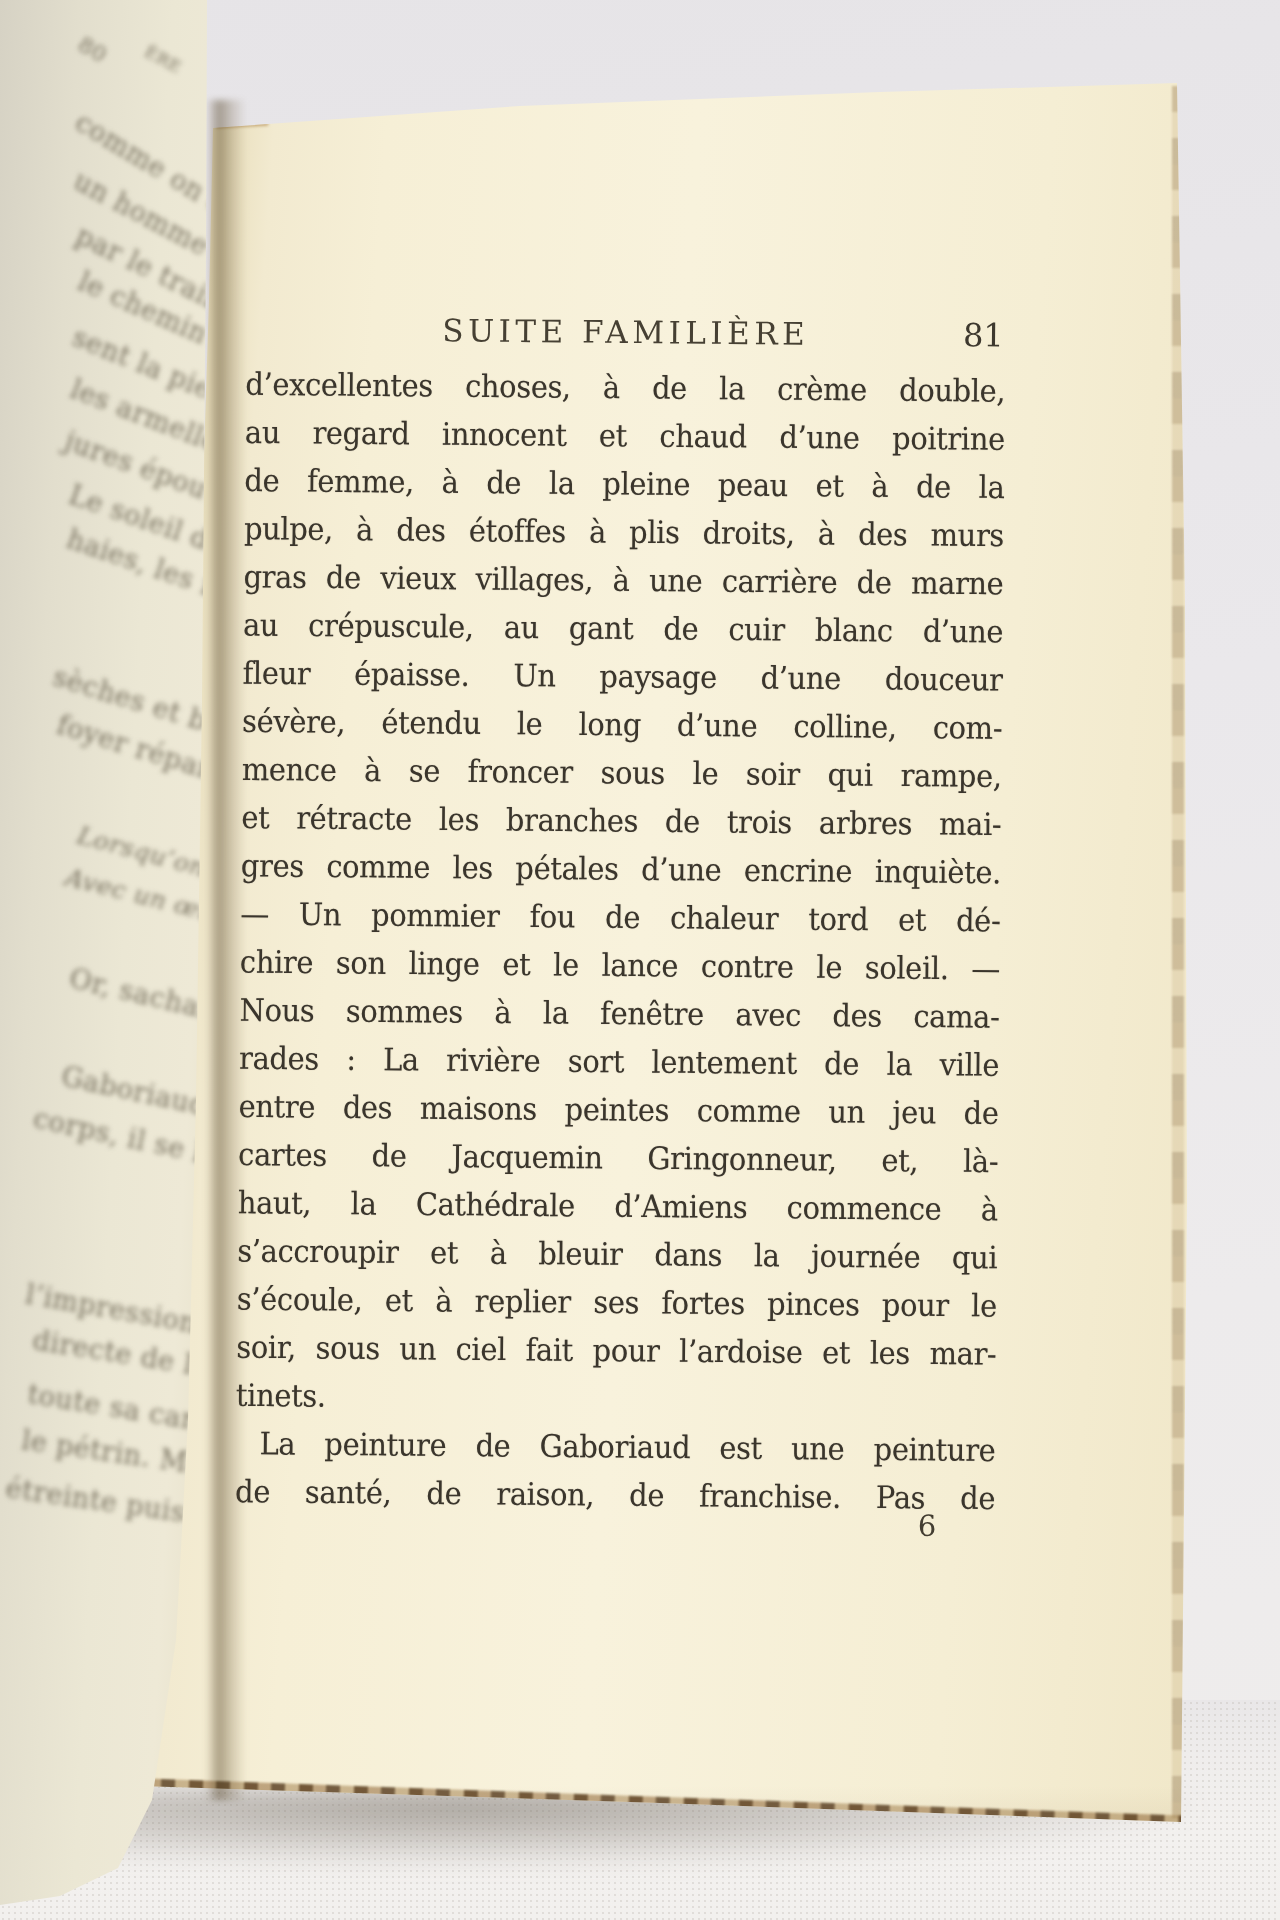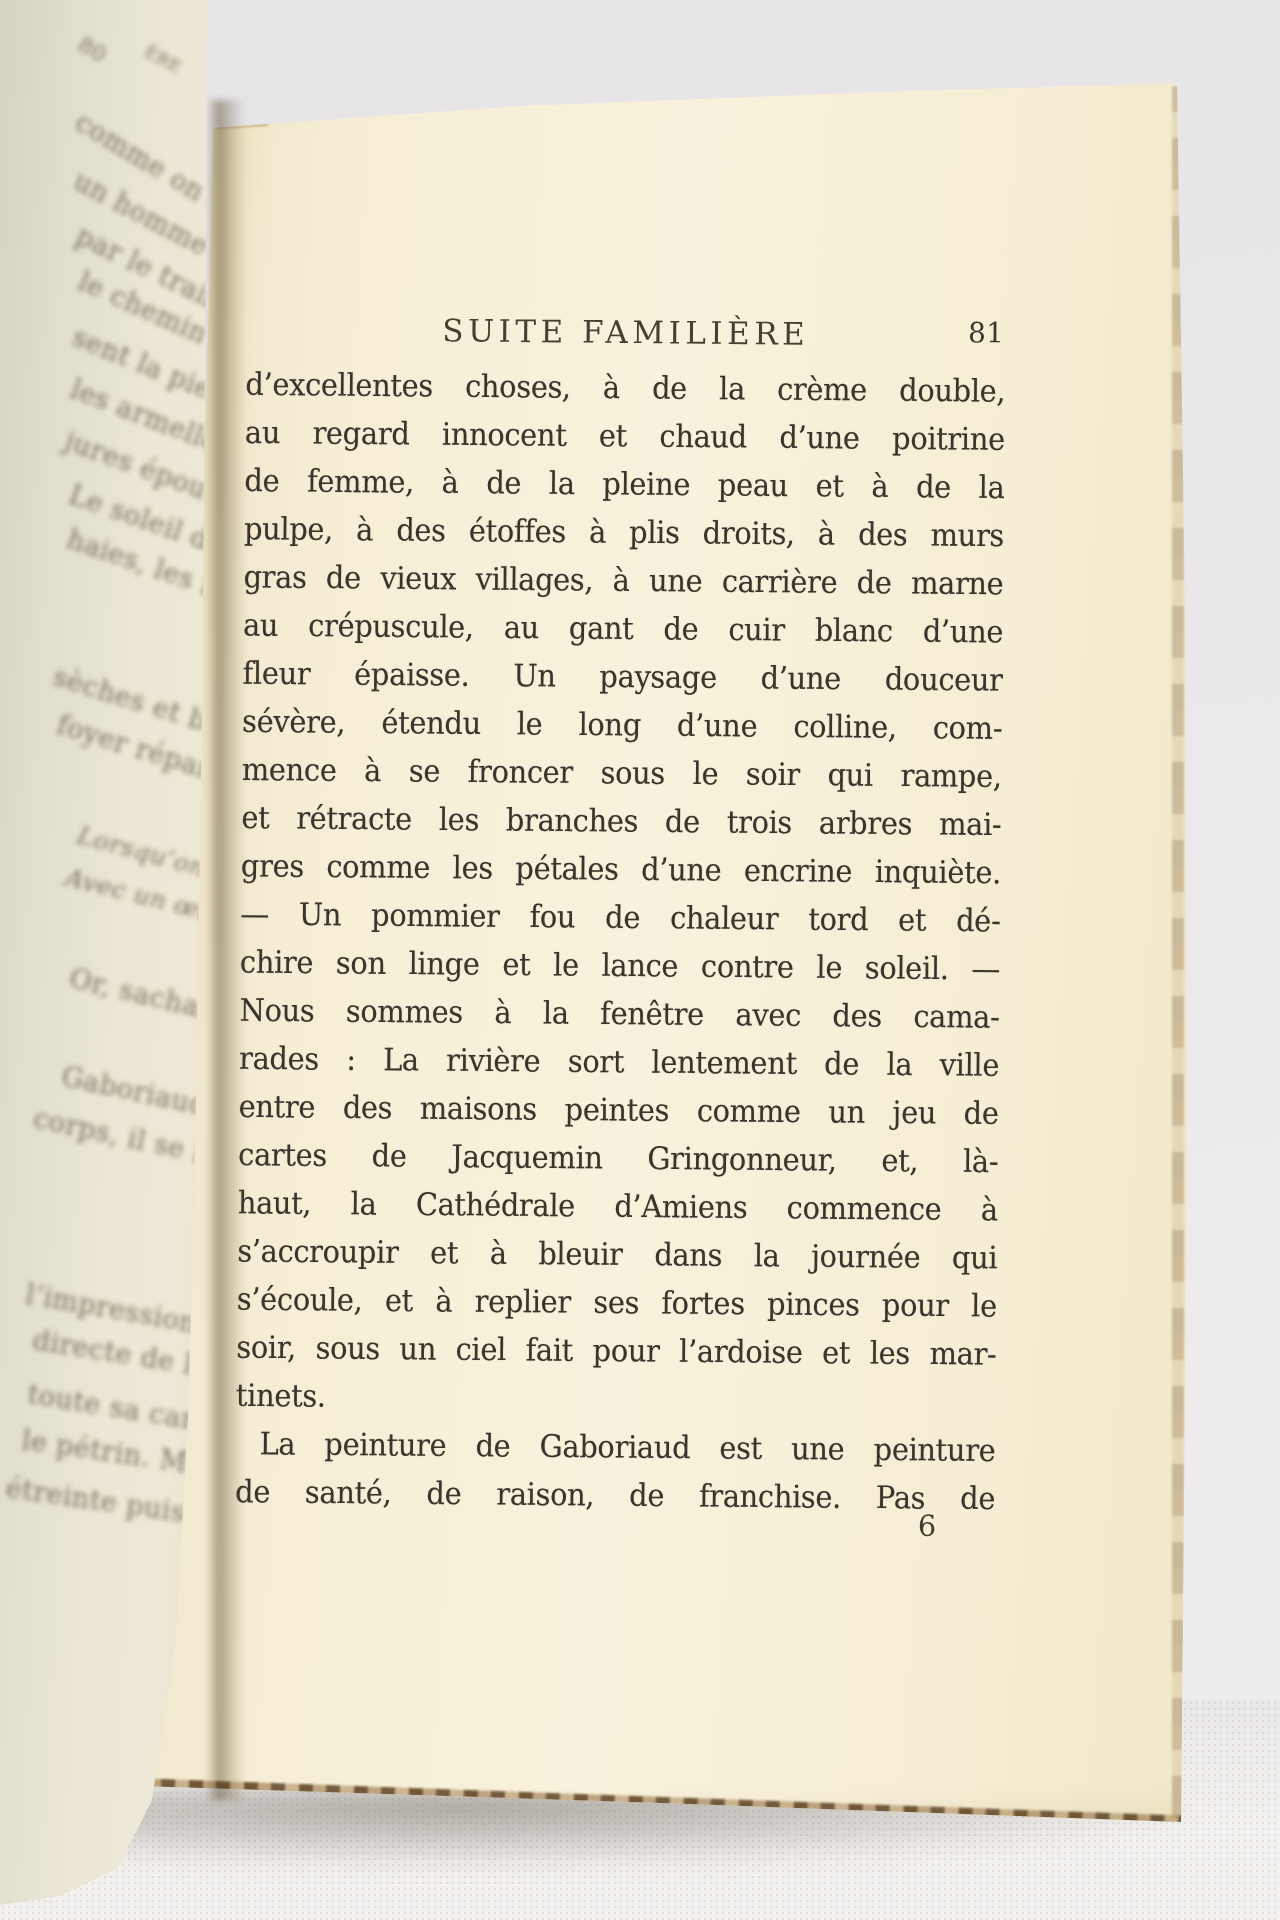--- a/index.html
+++ b/index.html
@@ -56,21 +56,21 @@
   }
   .page-content{
     position:absolute; left:240px; top:0; width:760px; height:1920px;
     transform:rotate(0.53deg); color:var(--ink);
   }
   .page-header{
     position:absolute; top:314px; left:0; width:100%; text-align:center;
     font-size:31px; letter-spacing:4.5px; color:#464033; white-space:nowrap;
   }
   .page-header .pagenum{
-    position:absolute; right:2px; top:-1px; letter-spacing:0; font-size:28px; color:#3d382e;
+    position:absolute; right:2px; top:-1px; letter-spacing:0; font-size:32px; color:#3d382e;
   }
   .body{
     position:absolute; left:0; top:364px; width:760px;
     transform:scaleY(1.07); transform-origin:0 0;
     font-size:29px; letter-spacing:-0.4px; word-spacing:1px;
     text-shadow:0 0 1px rgba(58,53,44,0.35);
   }
   .line{ line-height:45px; height:45px; text-align:justify; text-align-last:justify; }
   .line.noj{ text-align:left; text-align-last:left; }
   .line.ind{ text-indent:24px; }

